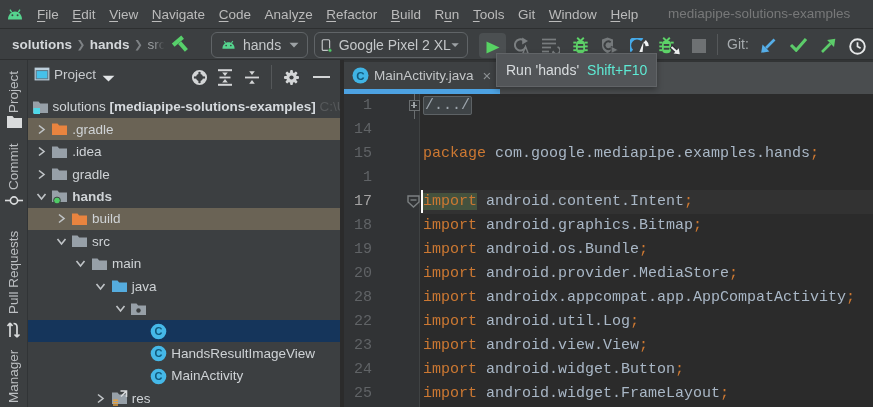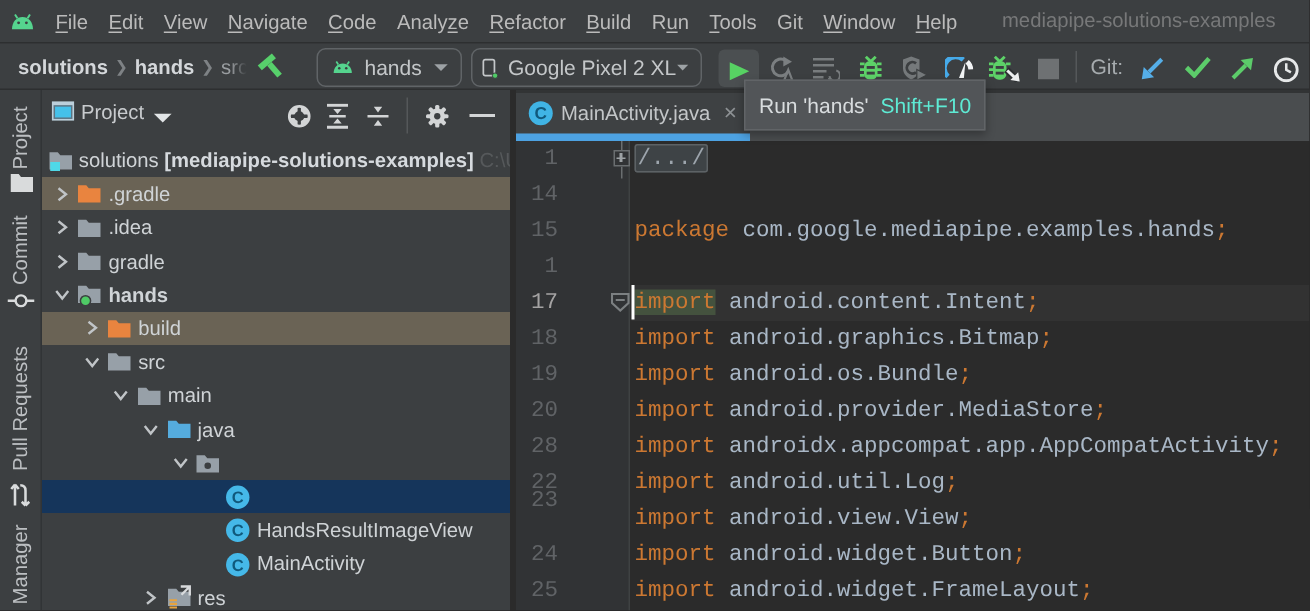--- a/index.html
+++ b/index.html
@@ -438,21 +438,21 @@
         <div class="gln" style="top:0px; color:#606366">1</div>
         <div class="gln" style="top:24px; color:#606366">14</div>
         <div class="gln" style="top:48px; color:#606366">15</div>
         <div class="gln" style="top:72px; color:#606366">1</div>
         <div class="gln" style="top:96px; color:#a4a3a3">17</div>
         <div class="gln" style="top:120px; color:#606366">18</div>
         <div class="gln" style="top:144px; color:#606366">19</div>
         <div class="gln" style="top:168px; color:#606366">20</div>
         <div class="gln" style="top:192px; color:#606366">28</div>
         <div class="gln" style="top:216px; color:#606366">22</div>
-        <div class="gln" style="top:228px; color:#606366">23</div>
+        <div class="gln" style="top:240px; color:#606366">23</div>
         <div class="gln" style="top:264px; color:#606366">24</div>
         <div class="gln" style="top:288px; color:#606366">25</div>
         <div style="position:absolute; left:64.5px; top:6px; width:11px; height:11px; border:1px solid #6a6e70; background:#313335; z-index:2"></div>
         <div style="position:absolute; left:67px; top:10.5px; width:6px; height:1.6px; background:#9da2a5; z-index:3"></div>
         <div style="position:absolute; left:69.2px; top:8px; width:1.6px; height:6px; background:#9da2a5; z-index:3"></div>
         <div style="position:absolute; left:69.5px; top:0px; width:1px; height:6px; background:#6a6e70;"></div>
         <div style="position:absolute; left:69.5px; top:17px; width:1px; height:8px; background:#6a6e70;"></div>
         <svg style="position:absolute; left:63px; top:101px;" width="13" height="13" viewBox="0 0 13 13">
           <path d="M1 1 L12 1 L12 7 L6.5 12 L1 7 Z" fill="none" stroke="#7c8082" stroke-width="1.4"></path>
           <line x1="3.5" y1="5" x2="9.5" y2="5" stroke="#7c8082" stroke-width="1.4"></line>

